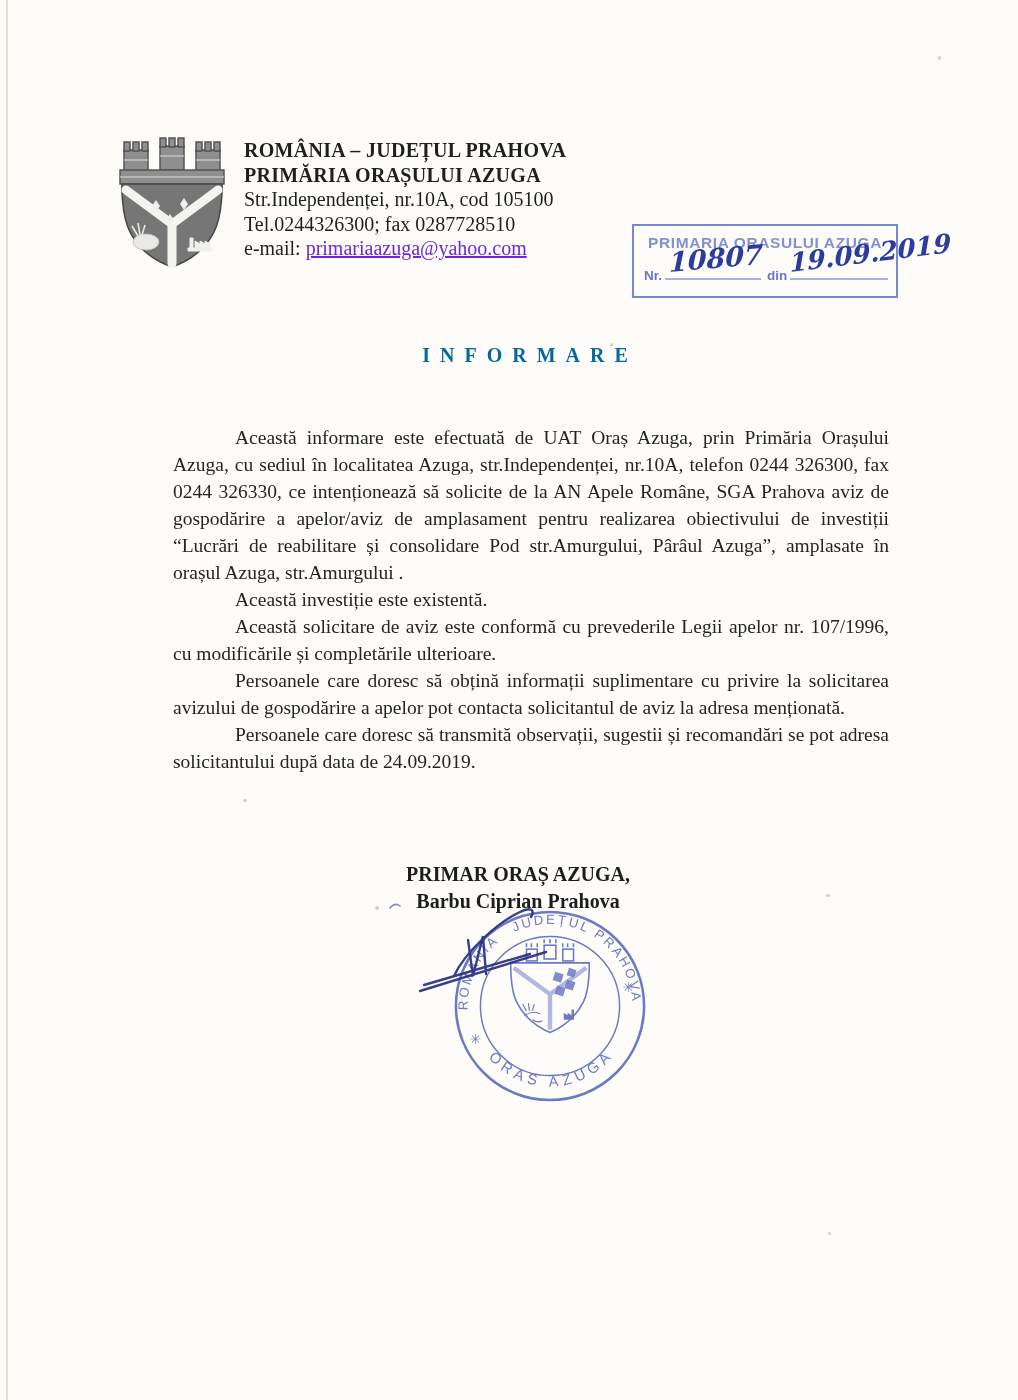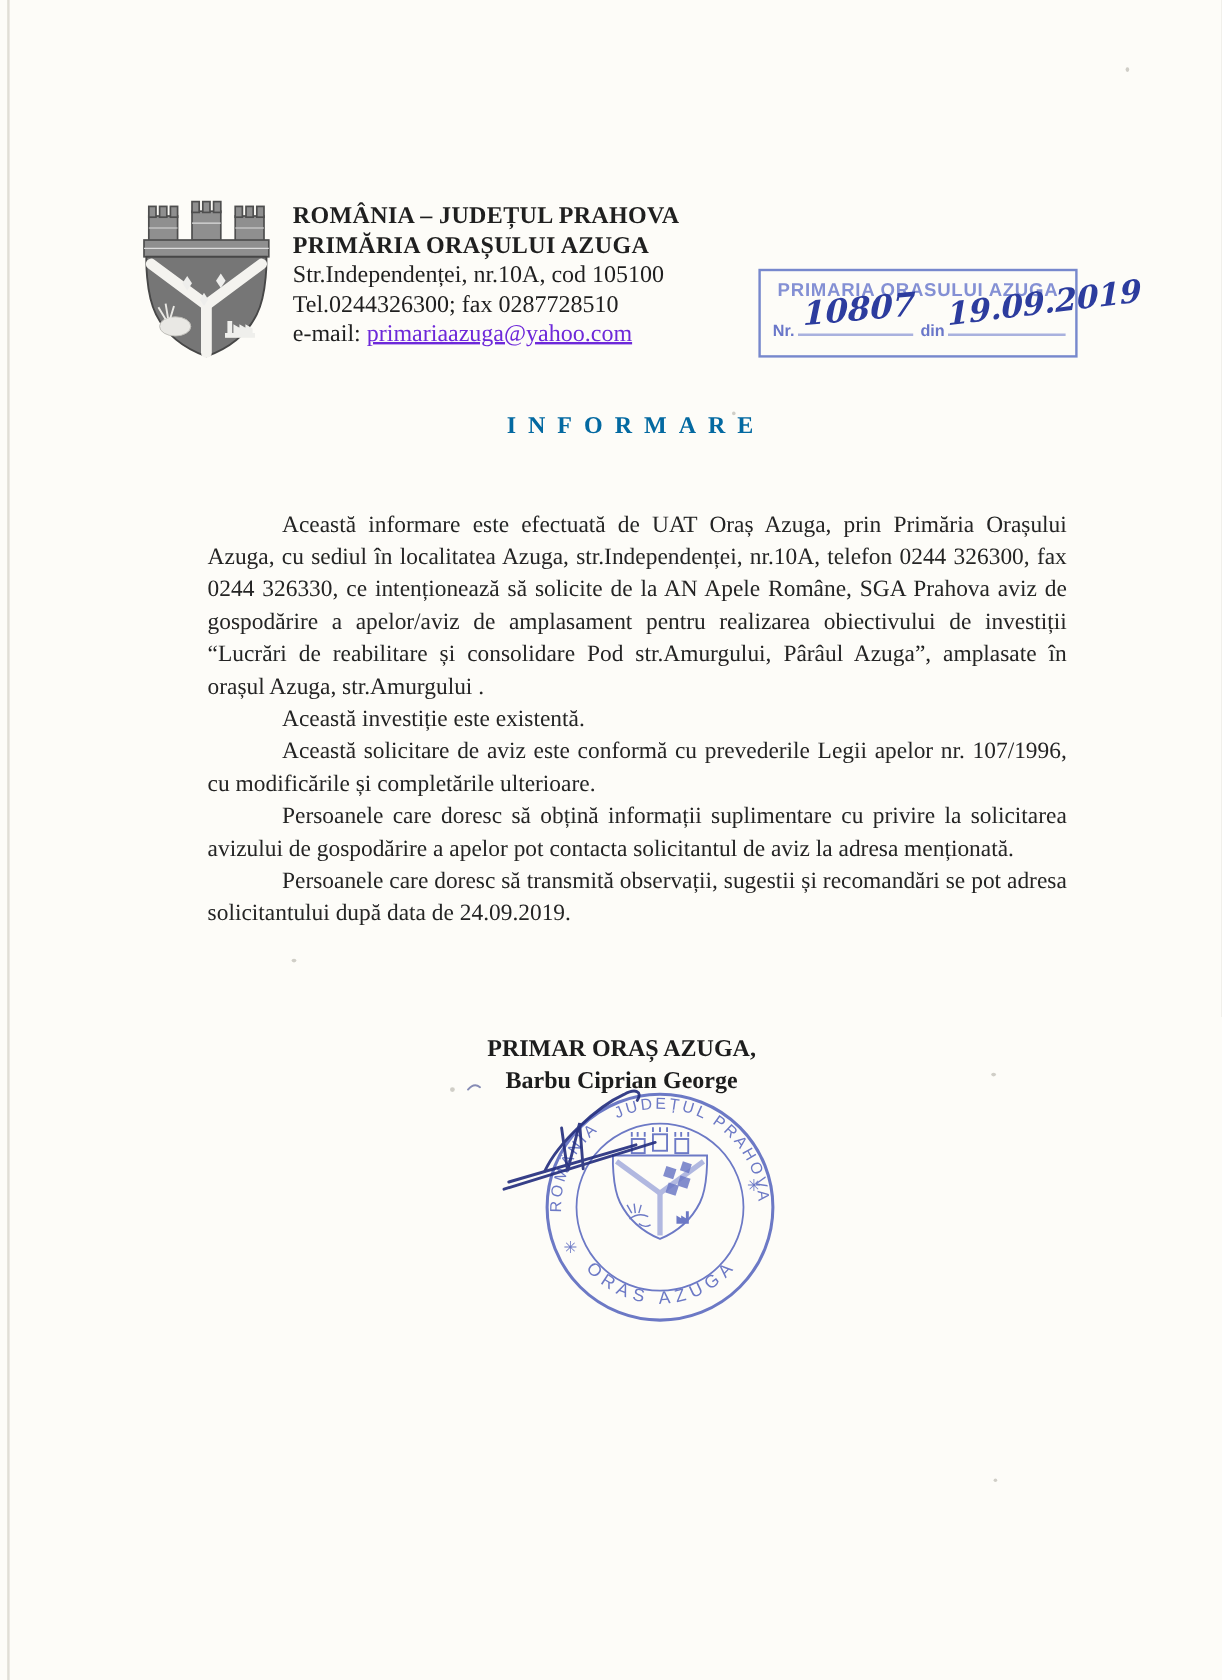--- a/index.html
+++ b/index.html
@@ -6,21 +6,21 @@
   .page{
     position:relative; width:1018px; height:1400px; margin:0 auto;
     background:#fdfcf8; overflow:hidden;
     font-family:"Liberation Serif", serif; color:#242424;
   }
   .page::before{ 
     content:""; position:absolute; left:6px; top:0; width:2px; height:100%;
     background:rgba(160,152,135,.30);
   }
   
-  .letterhead{ position:absolute; left:116px; top:136px; display:flex; gap:16px;margin-top:30px; }
+  .letterhead{ position:absolute; left:116px; top:136px; display:flex; gap:16px; }
   .logo{ width:112px; height:132px; flex:0 0 auto; }
   .head-lines{ font-size:20px; line-height:24.5px; color:#1f1f1f; padding-top:2px; white-space:nowrap; }
   .head-lines .b{ font-weight:bold; letter-spacing:.3px; }
   .email-link{ text-decoration:underline; color:#6d28d9;text-align:right; }
   
   .reg-stamp{
     position:absolute; left:632px; top:224px; width:266px; height:74px;
     border:2px solid rgba(81,102,192,.78); box-sizing:border-box;
     font-family:"Liberation Sans", sans-serif;
     font-weight:bold;
@@ -135,21 +135,21 @@
   <main class="body-text">
     <p>Această informare este efectuată de UAT Oraș Azuga, prin Primăria Orașului Azuga, cu sediul în localitatea Azuga, str.Independenței, nr.10A, telefon 0244 326300, fax 0244 326330, ce intenționează să solicite de la AN Apele Române, SGA Prahova aviz de gospodărire a apelor/aviz de amplasament pentru realizarea obiectivului de investiții “Lucrări de reabilitare și consolidare Pod str.Amurgului, Pârâul Azuga”, amplasate în orașul Azuga, str.Amurgului .</p>
     <p>Această investiție este existentă.</p>
     <p>Această solicitare de aviz este conformă cu prevederile Legii apelor nr. 107/1996, cu modificările și completările ulterioare.</p>
     <p>Persoanele care doresc să obțină informații suplimentare cu privire la solicitarea avizului de gospodărire a apelor pot contacta solicitantul de aviz la adresa menționată.</p>
     <p>Persoanele care doresc să transmită observații, sugestii și recomandări se pot adresa solicitantului după data de 24.09.2019.</p>
   </main>
 
   <div class="sig-block">
     <div>PRIMAR ORAȘ AZUGA,</div>
-    <div>Barbu Ciprian George</div>
+    <div>Barbu Ciprian Prahova</div>
   </div>
 
   <svg class="round-stamp" viewBox="0 0 200 200">
     <g stroke="#5d6bc0" fill="none">
       <circle cx="100" cy="100" r="96" stroke-width="2.6"></circle>
       <circle cx="100" cy="100" r="71" stroke-width="1.5"></circle>
     </g>
     <defs>
       <path id="arcTop" d="M 16.6,110.3 A 84,84 0 1 1 183.4,110.3"></path>
       <path id="arcBottom" d="M 29,141 A 82,82 0 0 0 171,141"></path>

